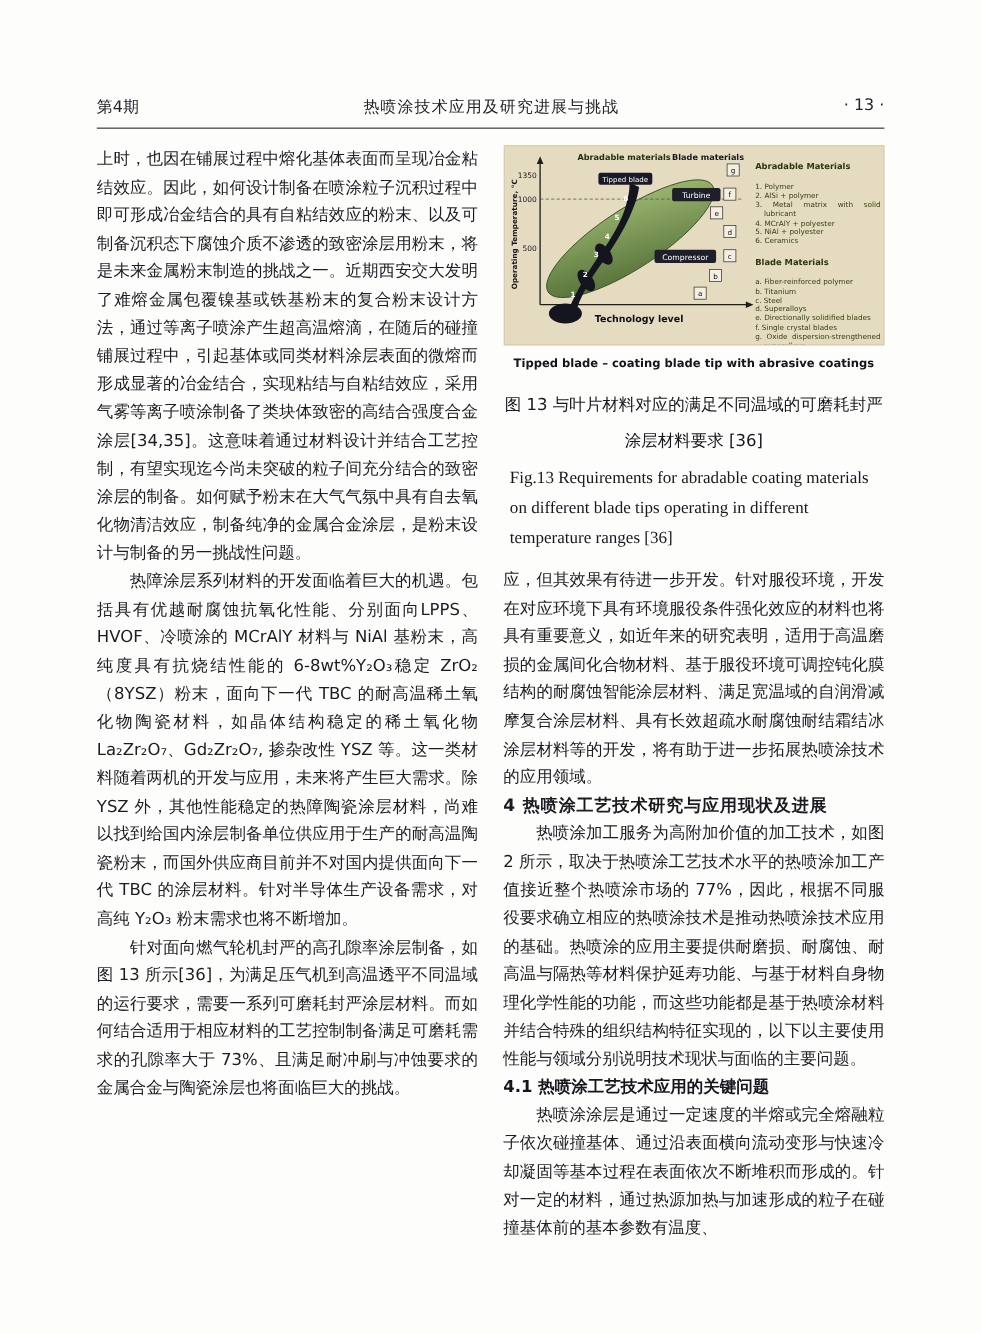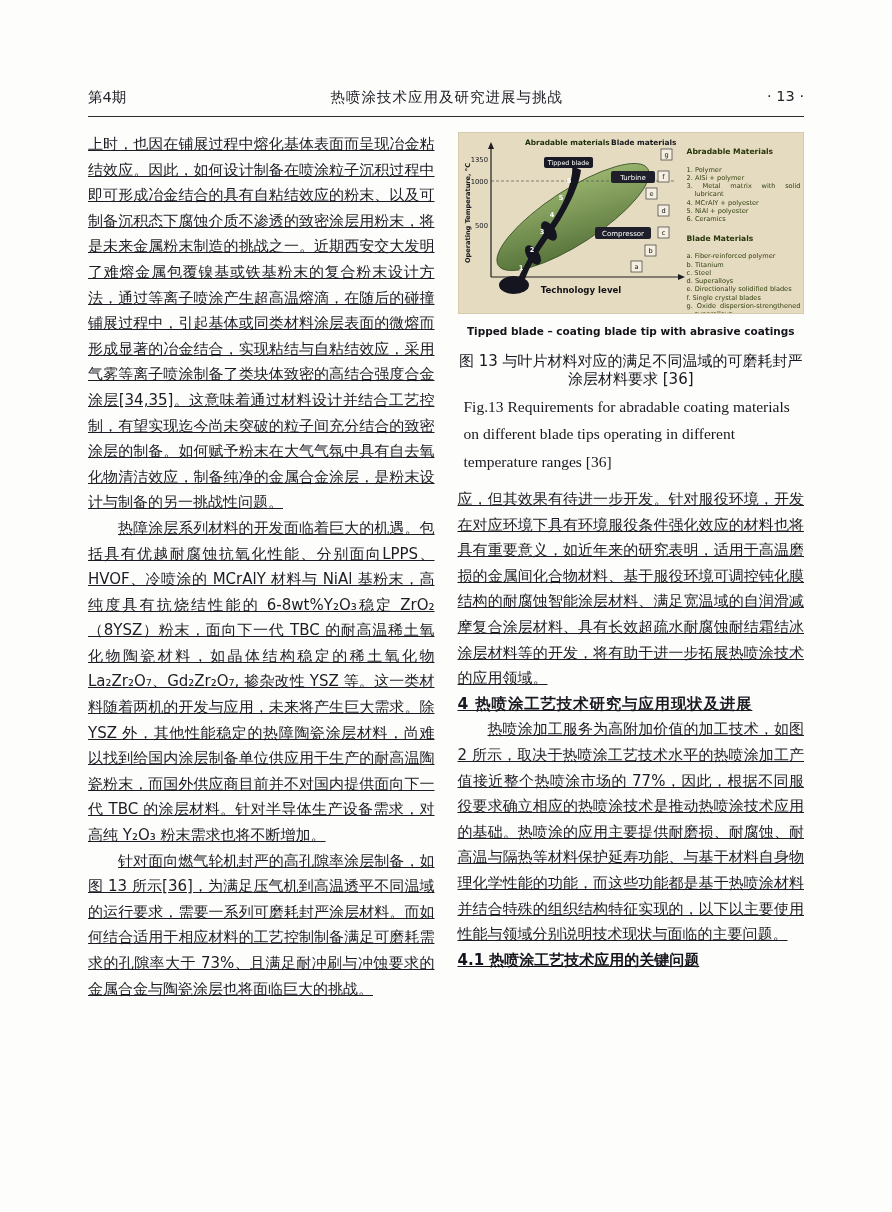--- a/index.html
+++ b/index.html
@@ -14,39 +14,39 @@
     display:flex;justify-content:space-between;align-items:flex-start;
     font-size:14.5px;color:#23232b;
     border-bottom:1.5px solid #2c2c33;padding-bottom:9px;
   }
   .header .running{letter-spacing:1px;}
   .columns{
     position:absolute;top:132px;left:88px;width:716px;
     display:flex;gap:23px;
   }
   .col{width:346.5px;font-size:15px;line-height:25.6px;text-align:justify;color:#1c1c24;}
-  p.para{margin:0;text-indent:2em;text-decoration:underline;}
+  p.para{margin:0;text-indent:2em;}
   p.para.noindent{text-indent:0;}
 
   
   figure{margin:0 0 6px 0;}
   .figbox{
     position:relative;width:346px;height:182px;
     background:#e4dbc0;overflow:hidden;border:1px solid #d6ccab;box-sizing:border-box;
   }
   .figbox svg{position:absolute;left:2px;top:2px;}
   .legend{position:absolute;left:228px;top:4px;width:114px;color:#33400f;}
   .legend-title{font-size:7.6px;font-weight:bold;margin:2px 0 1px;color:#2a380b;}
   .legend-item{font-size:6.6px;line-height:8.3px;padding-left:8px;text-indent:-8px;}
   .fig-footnote{
     font-size:10.5px;font-weight:bold;color:#14141b;text-align:center;
     margin:5px 0 2px;
   }
   .cap-cn{
-    font-size:15px;line-height:18px;text-align:center;color:#17171f;
+    font-size:15px;line-height:32px;text-align:center;color:#17171f;
     margin-top:7px;font-weight:500;
   }
   .cap-en{
     font-family:"Liberation Serif","DejaVu Serif",serif;
     font-size:15.5px;line-height:27.5px;text-align:left;color:#17171f;
     margin:5px 6px 12px;
   }
 
   .sec-heading{
     font-size:15.5px;font-weight:600;letter-spacing:0.8px;
@@ -177,17 +177,18 @@
       </figure>
 
       <p class="para noindent">应，但其效果有待进一步开发。针对服役环境，开发在对应环境下具有环境服役条件强化效应的材料也将具有重要意义，如近年来的研究表明，适用于高温磨损的金属间化合物材料、基于服役环境可调控钝化膜结构的耐腐蚀智能涂层材料、满足宽温域的自润滑减摩复合涂层材料、具有长效超疏水耐腐蚀耐结霜结冰涂层材料等的开发，将有助于进一步拓展热喷涂技术的应用领域。</p>
 
       <p class="para noindent sec-heading">4 热喷涂工艺技术研究与应用现状及进展</p>
 
       <p class="para">热喷涂加工服务为高附加价值的加工技术，如图 2 所示，取决于热喷涂工艺技术水平的热喷涂加工产值接近整个热喷涂市场的 77%，因此，根据不同服役要求确立相应的热喷涂技术是推动热喷涂技术应用的基础。热喷涂的应用主要提供耐磨损、耐腐蚀、耐高温与隔热等材料保护延寿功能、与基于材料自身物理化学性能的功能，而这些功能都是基于热喷涂材料并结合特殊的组织结构特征实现的，以下以主要使用性能与领域分别说明技术现状与面临的主要问题。</p>
 
       <p class="para noindent subsec-heading">4.1 热喷涂工艺技术应用的关键问题</p>
 
+      <p class="para">热喷涂涂层是通过一定速度的半熔或完全熔融粒子依次碰撞基体、通过沿表面横向流动变形与快速冷却凝固等基本过程在表面依次不断堆积而形成的。针对一定的材料，通过热源加热与加速形成的粒子在碰撞基体前的基本参数有温度、</p>
     </div>
   </div>
 
 
 </div>
 
 </body></html>

